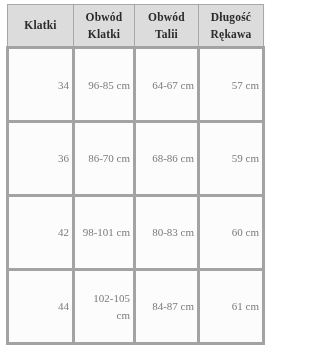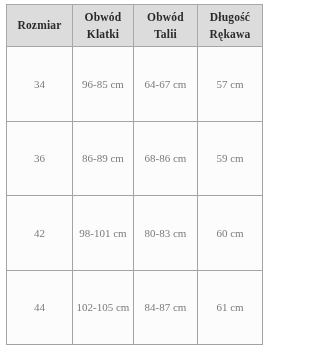--- a/index.html
+++ b/index.html
@@ -48,59 +48,59 @@
     padding: 4px 3px;
     border: 1px solid #a8a8a8;
     letter-spacing: 0.2px;
   }
 
   table.size-table td {
     background: #fcfcfc;
     color: #7b7b7b;
     font-size: 11px;
     line-height: 1.5;
-    text-align: center;
+    text-align: right;
     vertical-align: middle;
     padding: 4px 3px;
-    border: 1px solid #a3a3a3;
+    border: 3px solid #a3a3a3;
     height: 48px;
     font-family: Liberation Serif, serif;
   }
 
   td.col-size { color: #7b7b7b; }
 </style>
 </head>
 <body>
 
 <div id="size-chart-wrap">
   <table class="size-table">
     <colgroup>
       <col class="c-size">
       <col class="c-chest">
       <col class="c-waist">
       <col class="c-sleeve">
     </colgroup>
     <thead>
       <tr>
-        <th>Rozmiar</th>
+        <th>Klatki</th>
         <th>Obwód Klatki</th>
         <th>Obwód Talii</th>
         <th>Długość Rękawa</th>
       </tr>
     </thead>
     <tbody>
       <tr>
         <td class="col-size">34</td>
         <td>96-85 cm</td>
         <td>64-67 cm</td>
         <td>57 cm</td>
       </tr>
       <tr>
         <td class="col-size">36</td>
-        <td>86-89 cm</td>
+        <td>86-70 cm</td>
         <td>68-86 cm</td>
         <td>59 cm</td>
       </tr>
       <tr>
         <td class="col-size">42</td>
         <td>98-101 cm</td>
         <td>80-83 cm</td>
         <td>60 cm</td>
       </tr>
       <tr>

